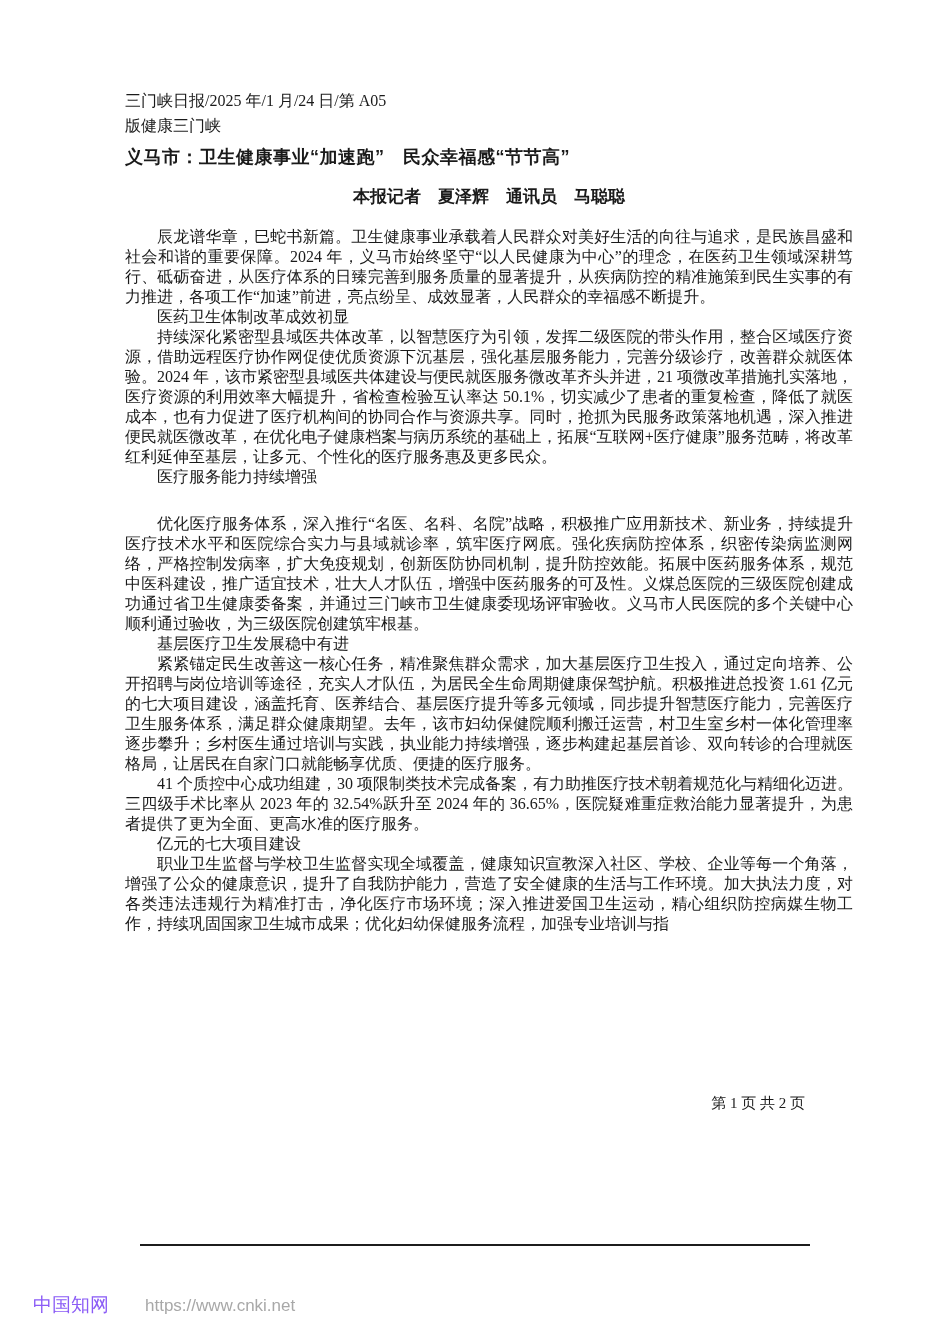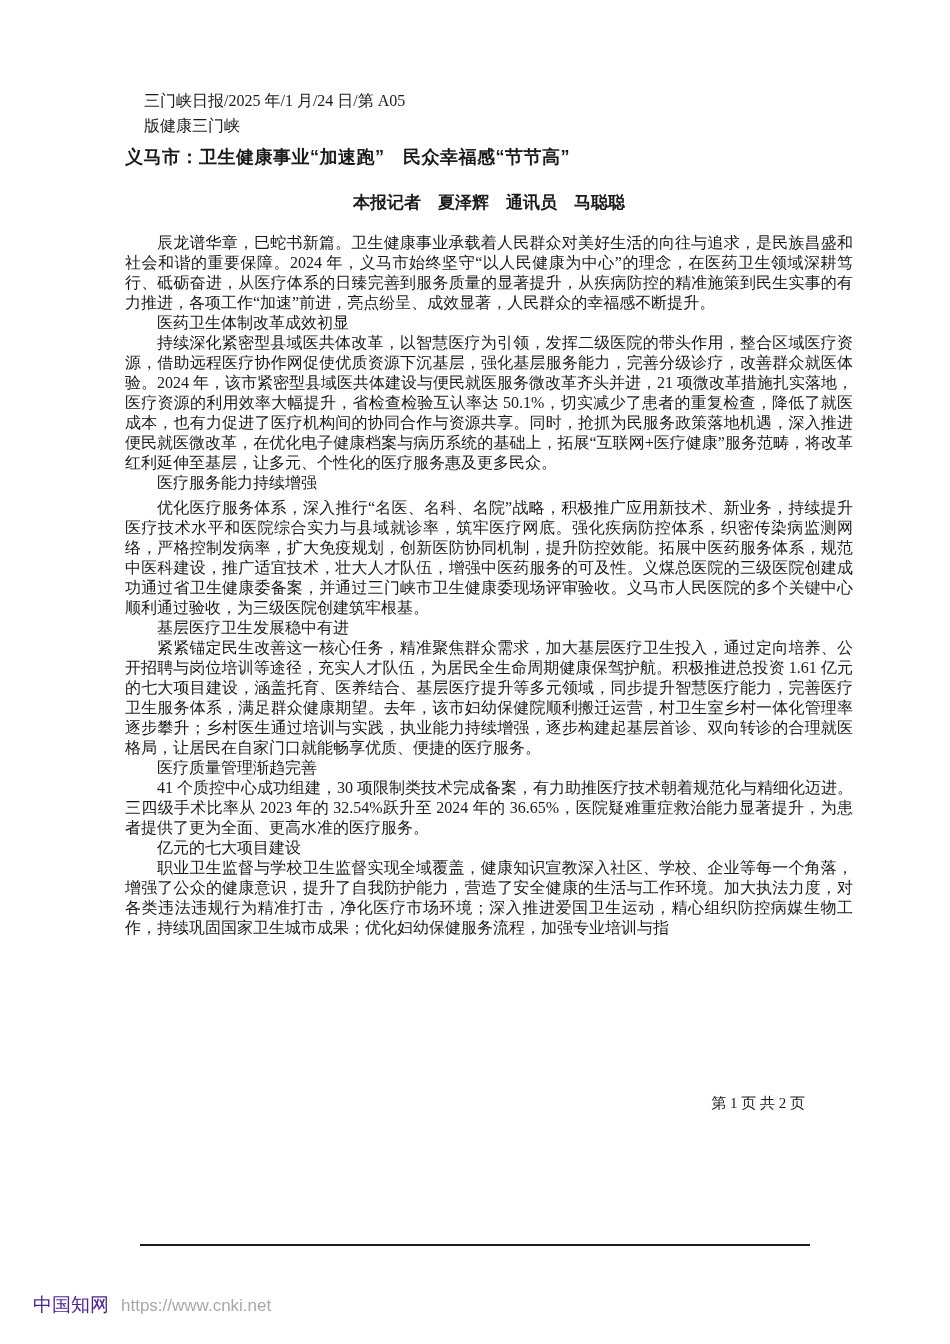--- a/index.html
+++ b/index.html
@@ -15,50 +15,49 @@
   .content {
     position: absolute;
     left: 125px;
     top: 88px;
     width: 728px;
   }
   .meta-line {
     font-size: 16px;
     line-height: 25px;
     white-space: nowrap;
-    margin-left: 19px;
   }
   .article-title {
     margin: 1px 0 0 0;
     font-family: "Liberation Sans", "DejaVu Sans", sans-serif;
     font-size: 18px;
     font-weight: bold;
     line-height: 36px;
     letter-spacing: 0.5px;
     white-space: nowrap;
   }
   .byline {
-    margin-top: 16px;
+    margin-top: 10px;
     font-family: "Liberation Sans", "DejaVu Sans", sans-serif;
     font-size: 17px;
     font-weight: bold;
     line-height: 24px;
     text-align: center;
   }
   .article-body {
     margin-top: 18px;
     font-size: 16px;
     line-height: 20px;
     text-align: justify;
   }
   .blk {
     margin: 0;
     text-indent: 2em;
   }
-  .gap-after { margin-bottom: 5px; }
+  .gap-after { margin-bottom: 27px; }
   .page-indicator {
     position: absolute;
     top: 1093px;
     right: 145px;
     font-size: 15px;
     line-height: 20px;
   }
   .footer-rule {
     position: absolute;
     left: 140px;
@@ -69,46 +68,45 @@
   }
   .watermark {
     position: absolute;
     left: 33px;
     top: 1292px;
     font-family: "Liberation Sans", "DejaVu Sans", sans-serif;
     white-space: nowrap;
   }
   .wm-brand {
     font-size: 19px;
-    color: #4c1d95;
+    color: #8b5cf6;
   }
   .wm-url {
     font-size: 17px;
     color: #a8a8a8;
-    margin-left: 12px;
+    margin-left: 36px;
   }
 </style>
 </head>
 <body>
 
 <div class="page">
   <div class="content">
     <div class="meta-line">三门峡日报/2025 年/1 月/24 日/第 A05</div>
     <div class="meta-line">版健康三门峡</div>
     <h1 class="article-title">义马市：卫生健康事业“加速跑”　民众幸福感“节节高”</h1>
     <div class="byline">本报记者　夏泽辉　通讯员　马聪聪</div>
     <div class="article-body" id="article-body">
         <p class="blk">辰龙谱华章，巳蛇书新篇。卫生健康事业承载着人民群众对美好生活的向往与追求，是民族昌盛和社会和谐的重要保障。2024 年，义马市始终坚守“以人民健康为中心”的理念，在医药卫生领域深耕笃行、砥砺奋进，从医疗体系的日臻完善到服务质量的显著提升，从疾病防控的精准施策到民生实事的有力推进，各项工作“加速”前进，亮点纷呈、成效显著，人民群众的幸福感不断提升。</p>
         <p class="blk">医药卫生体制改革成效初显</p>
         <p class="blk">持续深化紧密型县域医共体改革，以智慧医疗为引领，发挥二级医院的带头作用，整合区域医疗资源，借助远程医疗协作网促使优质资源下沉基层，强化基层服务能力，完善分级诊疗，改善群众就医体验。2024 年，该市紧密型县域医共体建设与便民就医服务微改革齐头并进，21 项微改革措施扎实落地，医疗资源的利用效率大幅提升，省检查检验互认率达 50.1%，切实减少了患者的重复检查，降低了就医成本，也有力促进了医疗机构间的协同合作与资源共享。同时，抢抓为民服务政策落地机遇，深入推进便民就医微改革，在优化电子健康档案与病历系统的基础上，拓展“互联网+医疗健康”服务范畴，将改革红利延伸至基层，让多元、个性化的医疗服务惠及更多民众。</p>
         <p class="blk gap-after">医疗服务能力持续增强</p>
         <p class="blk">优化医疗服务体系，深入推行“名医、名科、名院”战略，积极推广应用新技术、新业务，持续提升医疗技术水平和医院综合实力与县域就诊率，筑牢医疗网底。强化疾病防控体系，织密传染病监测网络，严格控制发病率，扩大免疫规划，创新医防协同机制，提升防控效能。拓展中医药服务体系，规范中医科建设，推广适宜技术，壮大人才队伍，增强中医药服务的可及性。义煤总医院的三级医院创建成功通过省卫生健康委备案，并通过三门峡市卫生健康委现场评审验收。义马市人民医院的多个关键中心顺利通过验收，为三级医院创建筑牢根基。</p>
         <p class="blk">基层医疗卫生发展稳中有进</p>
         <p class="blk">紧紧锚定民生改善这一核心任务，精准聚焦群众需求，加大基层医疗卫生投入，通过定向培养、公开招聘与岗位培训等途径，充实人才队伍，为居民全生命周期健康保驾护航。积极推进总投资 1.61 亿元的七大项目建设，涵盖托育、医养结合、基层医疗提升等多元领域，同步提升智慧医疗能力，完善医疗卫生服务体系，满足群众健康期望。去年，该市妇幼保健院顺利搬迁运营，村卫生室乡村一体化管理率逐步攀升；乡村医生通过培训与实践，执业能力持续增强，逐步构建起基层首诊、双向转诊的合理就医格局，让居民在自家门口就能畅享优质、便捷的医疗服务。</p>
-        <p class="blk">医疗质量管理渐趋完善</p>
         <p class="blk">41 个质控中心成功组建，30 项限制类技术完成备案，有力助推医疗技术朝着规范化与精细化迈进。三四级手术比率从 2023 年的 32.54%跃升至 2024 年的 36.65%，医院疑难重症救治能力显著提升，为患者提供了更为全面、更高水准的医疗服务。</p>
         <p class="blk">亿元的七大项目建设</p>
         <p class="blk">职业卫生监督与学校卫生监督实现全域覆盖，健康知识宣教深入社区、学校、企业等每一个角落，增强了公众的健康意识，提升了自我防护能力，营造了安全健康的生活与工作环境。加大执法力度，对各类违法违规行为精准打击，净化医疗市场环境；深入推进爱国卫生运动，精心组织防控病媒生物工作，持续巩固国家卫生城市成果；优化妇幼保健服务流程，加强专业培训与指</p>
       </div>
   </div>
 
   <div class="page-indicator">第 1 页 共 2 页</div>
   <div class="footer-rule"></div>
 
   <div class="watermark">

